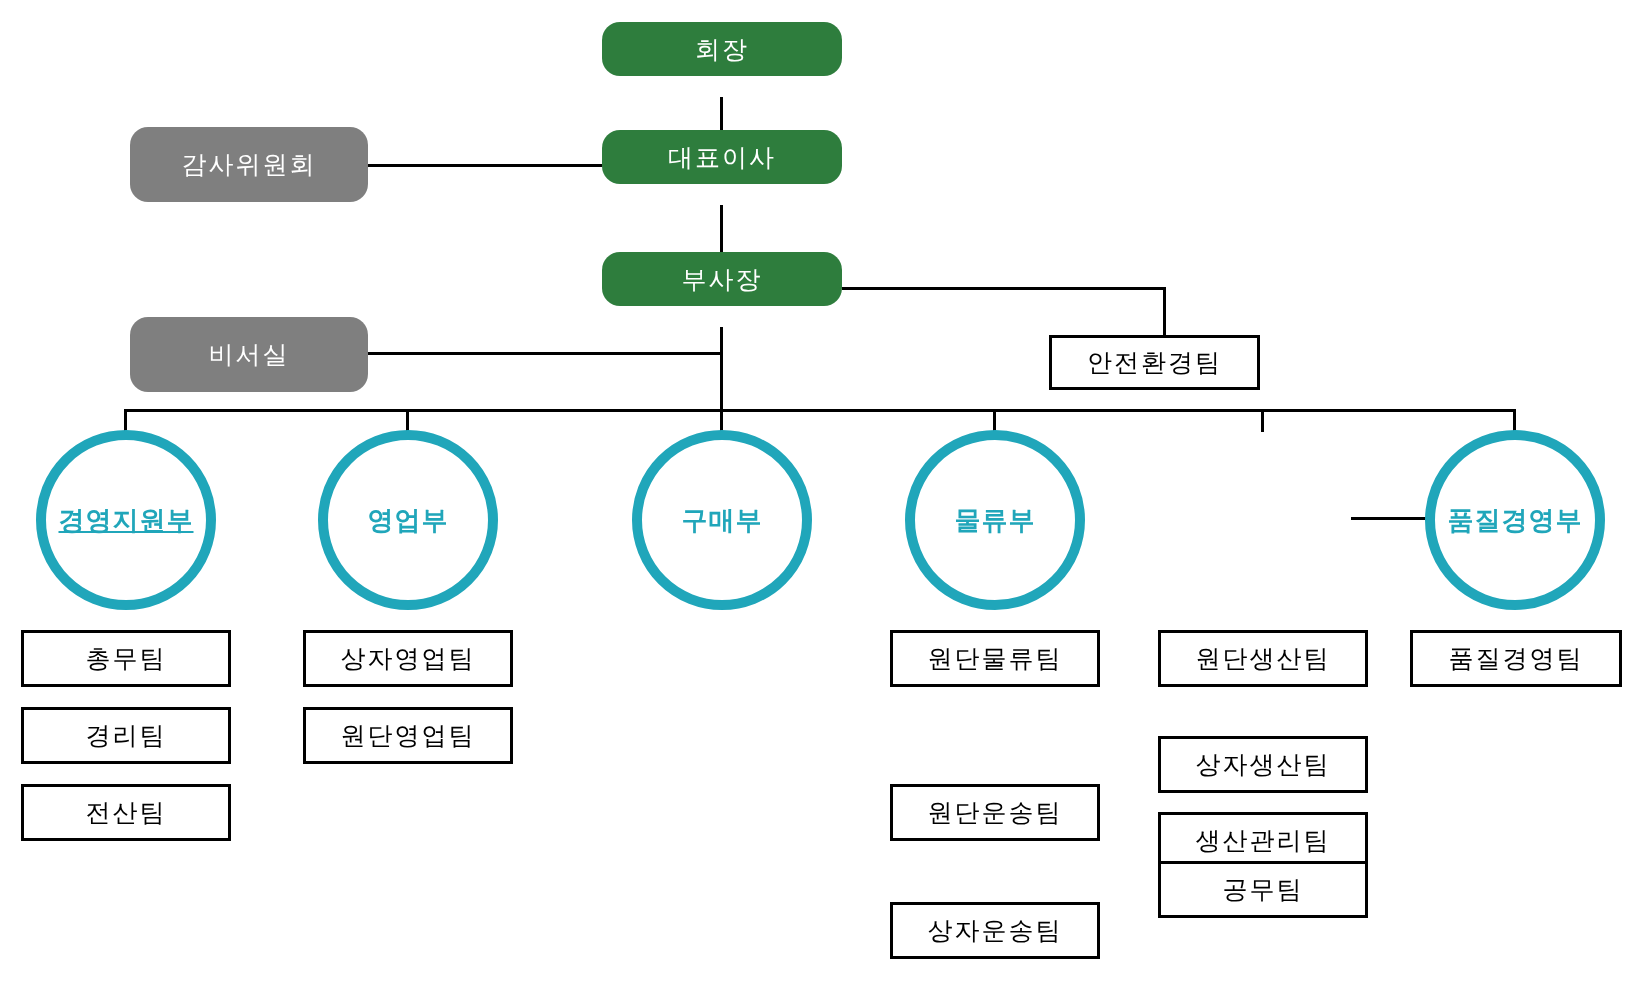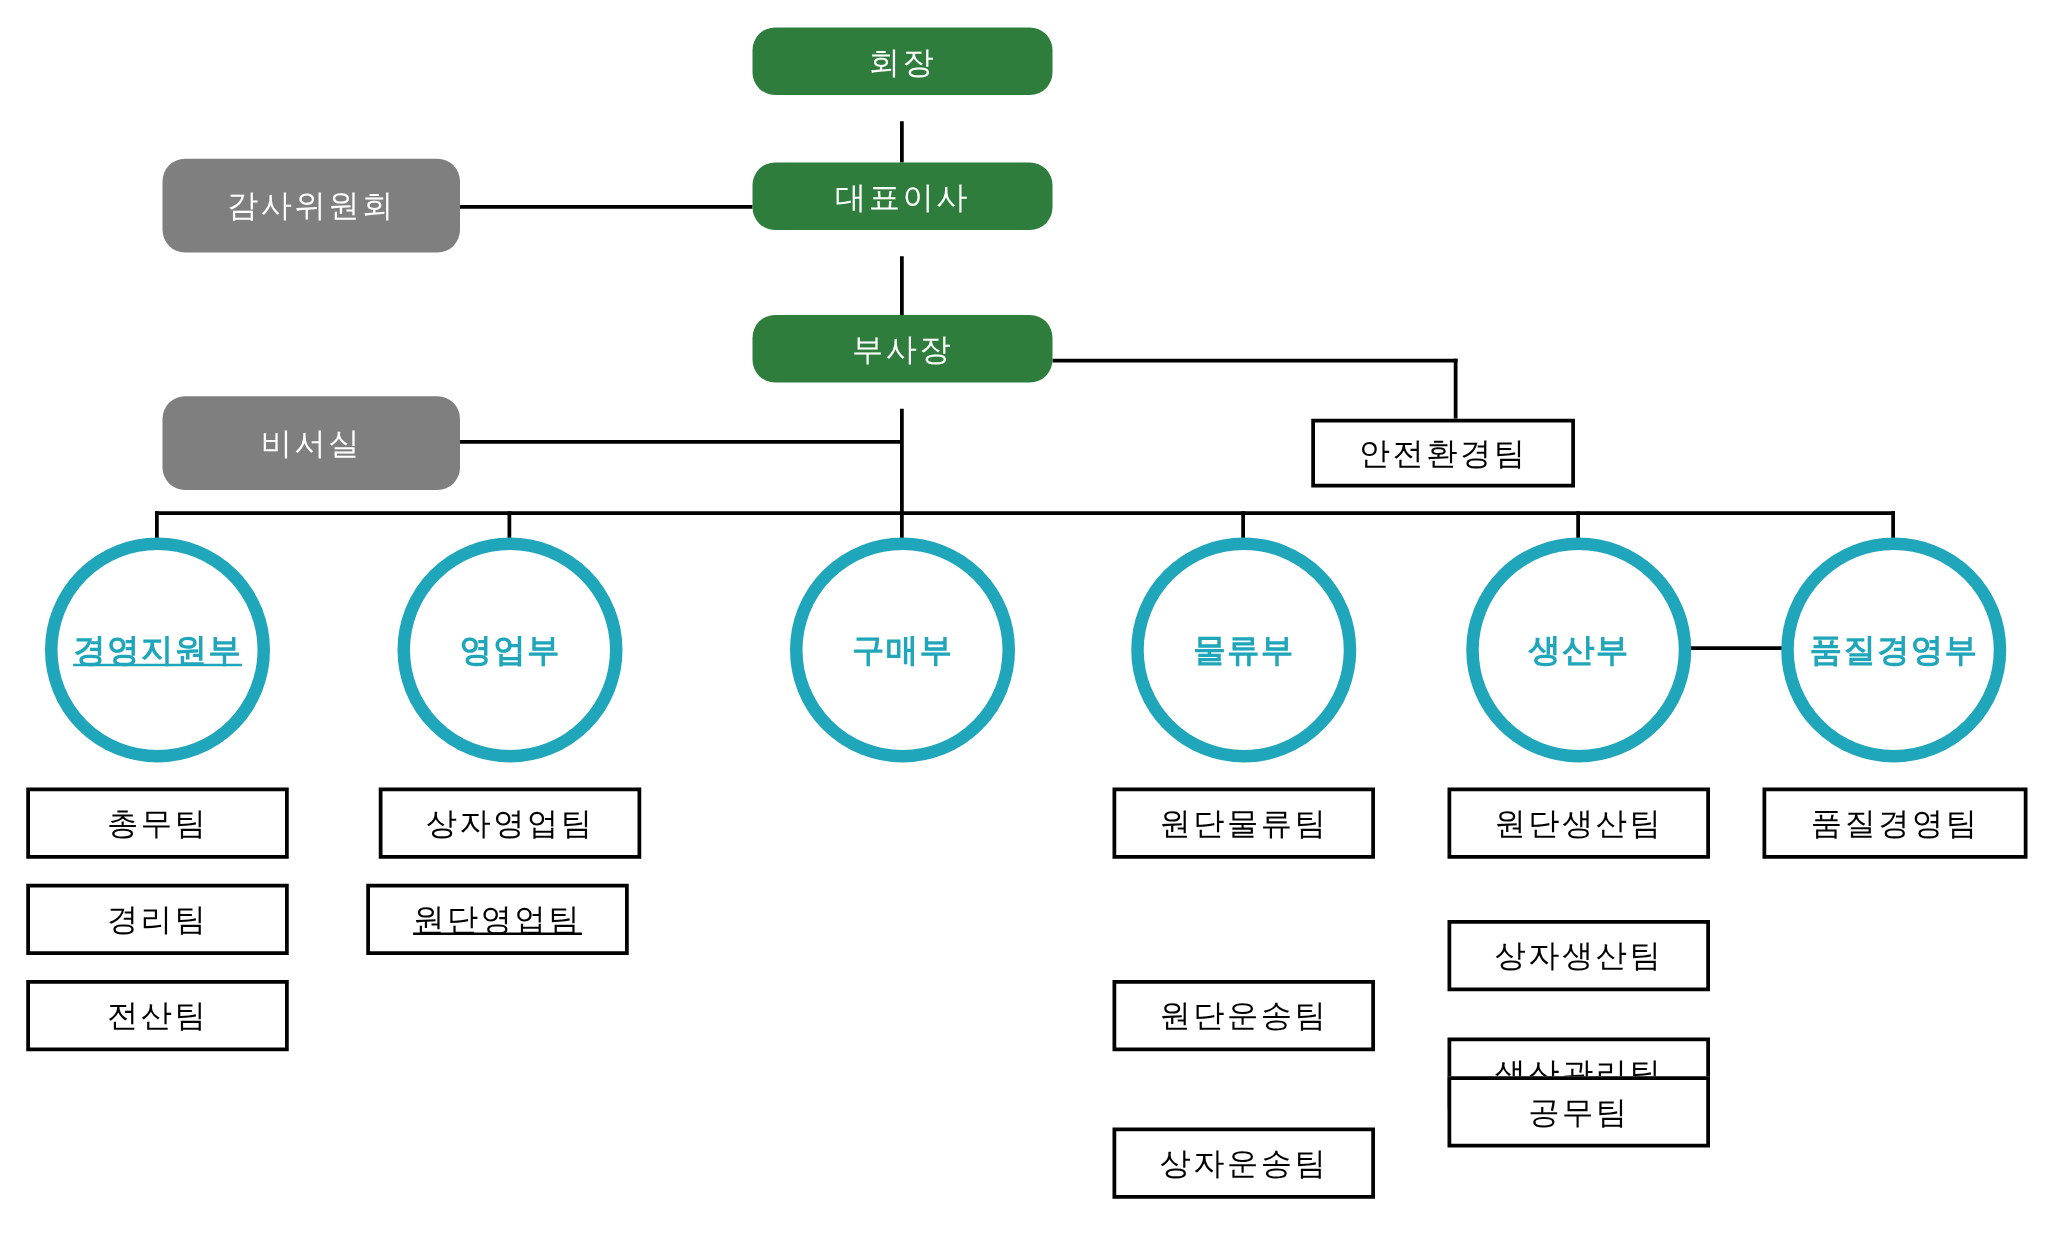--- a/index.html
+++ b/index.html
@@ -109,62 +109,59 @@
   </div>
   <div class="node circle" style="left:318px; top:430px;">
     <span>영업부</span>
   </div>
   <div class="node circle" style="left:632px; top:430px;">
     <span>구매부</span>
   </div>
   <div class="node circle" style="left:905px; top:430px;">
     <span>물류부</span>
   </div>
-  <div class="node circle" style="left:1173px; top:430px;">
-    <span>생산부</span>
-  </div>
   <div class="node circle" style="left:1425px; top:430px;">
     <span>품질경영부</span>
   </div>
 
   <div class="node team" style="left:21px; top:630px;">
     <span>총무팀</span>
   </div>
   <div class="node team" style="left:21px; top:707px;">
     <span>경리팀</span>
   </div>
   <div class="node team" style="left:21px; top:784px;">
     <span>전산팀</span>
   </div>
 
   <div class="node team" style="left:303px; top:630px;">
     <span>상자영업팀</span>
   </div>
-  <div class="node team" style="left:293px; top:707px;text-decoration:underline;">
+  <div class="node team" style="left:303px; top:707px;">
     <span>원단영업팀</span>
   </div>
 
 
   <div class="node team" style="left:890px; top:630px;">
     <span>원단물류팀</span>
   </div>
   <div class="node team" style="left:890px; top:784px;">
     <span>원단운송팀</span>
   </div>
   <div class="node team" style="left:890px; top:861px;margin-top:41px;">
     <span>상자운송팀</span>
   </div>
 
   <div class="node team" style="left:1158px; top:630px;">
     <span>원단생산팀</span>
   </div>
   <div class="node team" style="left:1158px; top:736px;">
     <span>상자생산팀</span>
   </div>
-  <div class="node team" style="left:1158px; top:830px;">
+  <div class="node team" style="left:1158px; top:812px;">
     <span>생산관리팀</span>
   </div>
   <div class="node team" style="left:1158px; top:861px;">
     <span>공무팀</span>
   </div>
 
   <div class="node team" style="left:1410px; top:630px; width:212px;">
     <span>품질경영팀</span>
   </div>
 

